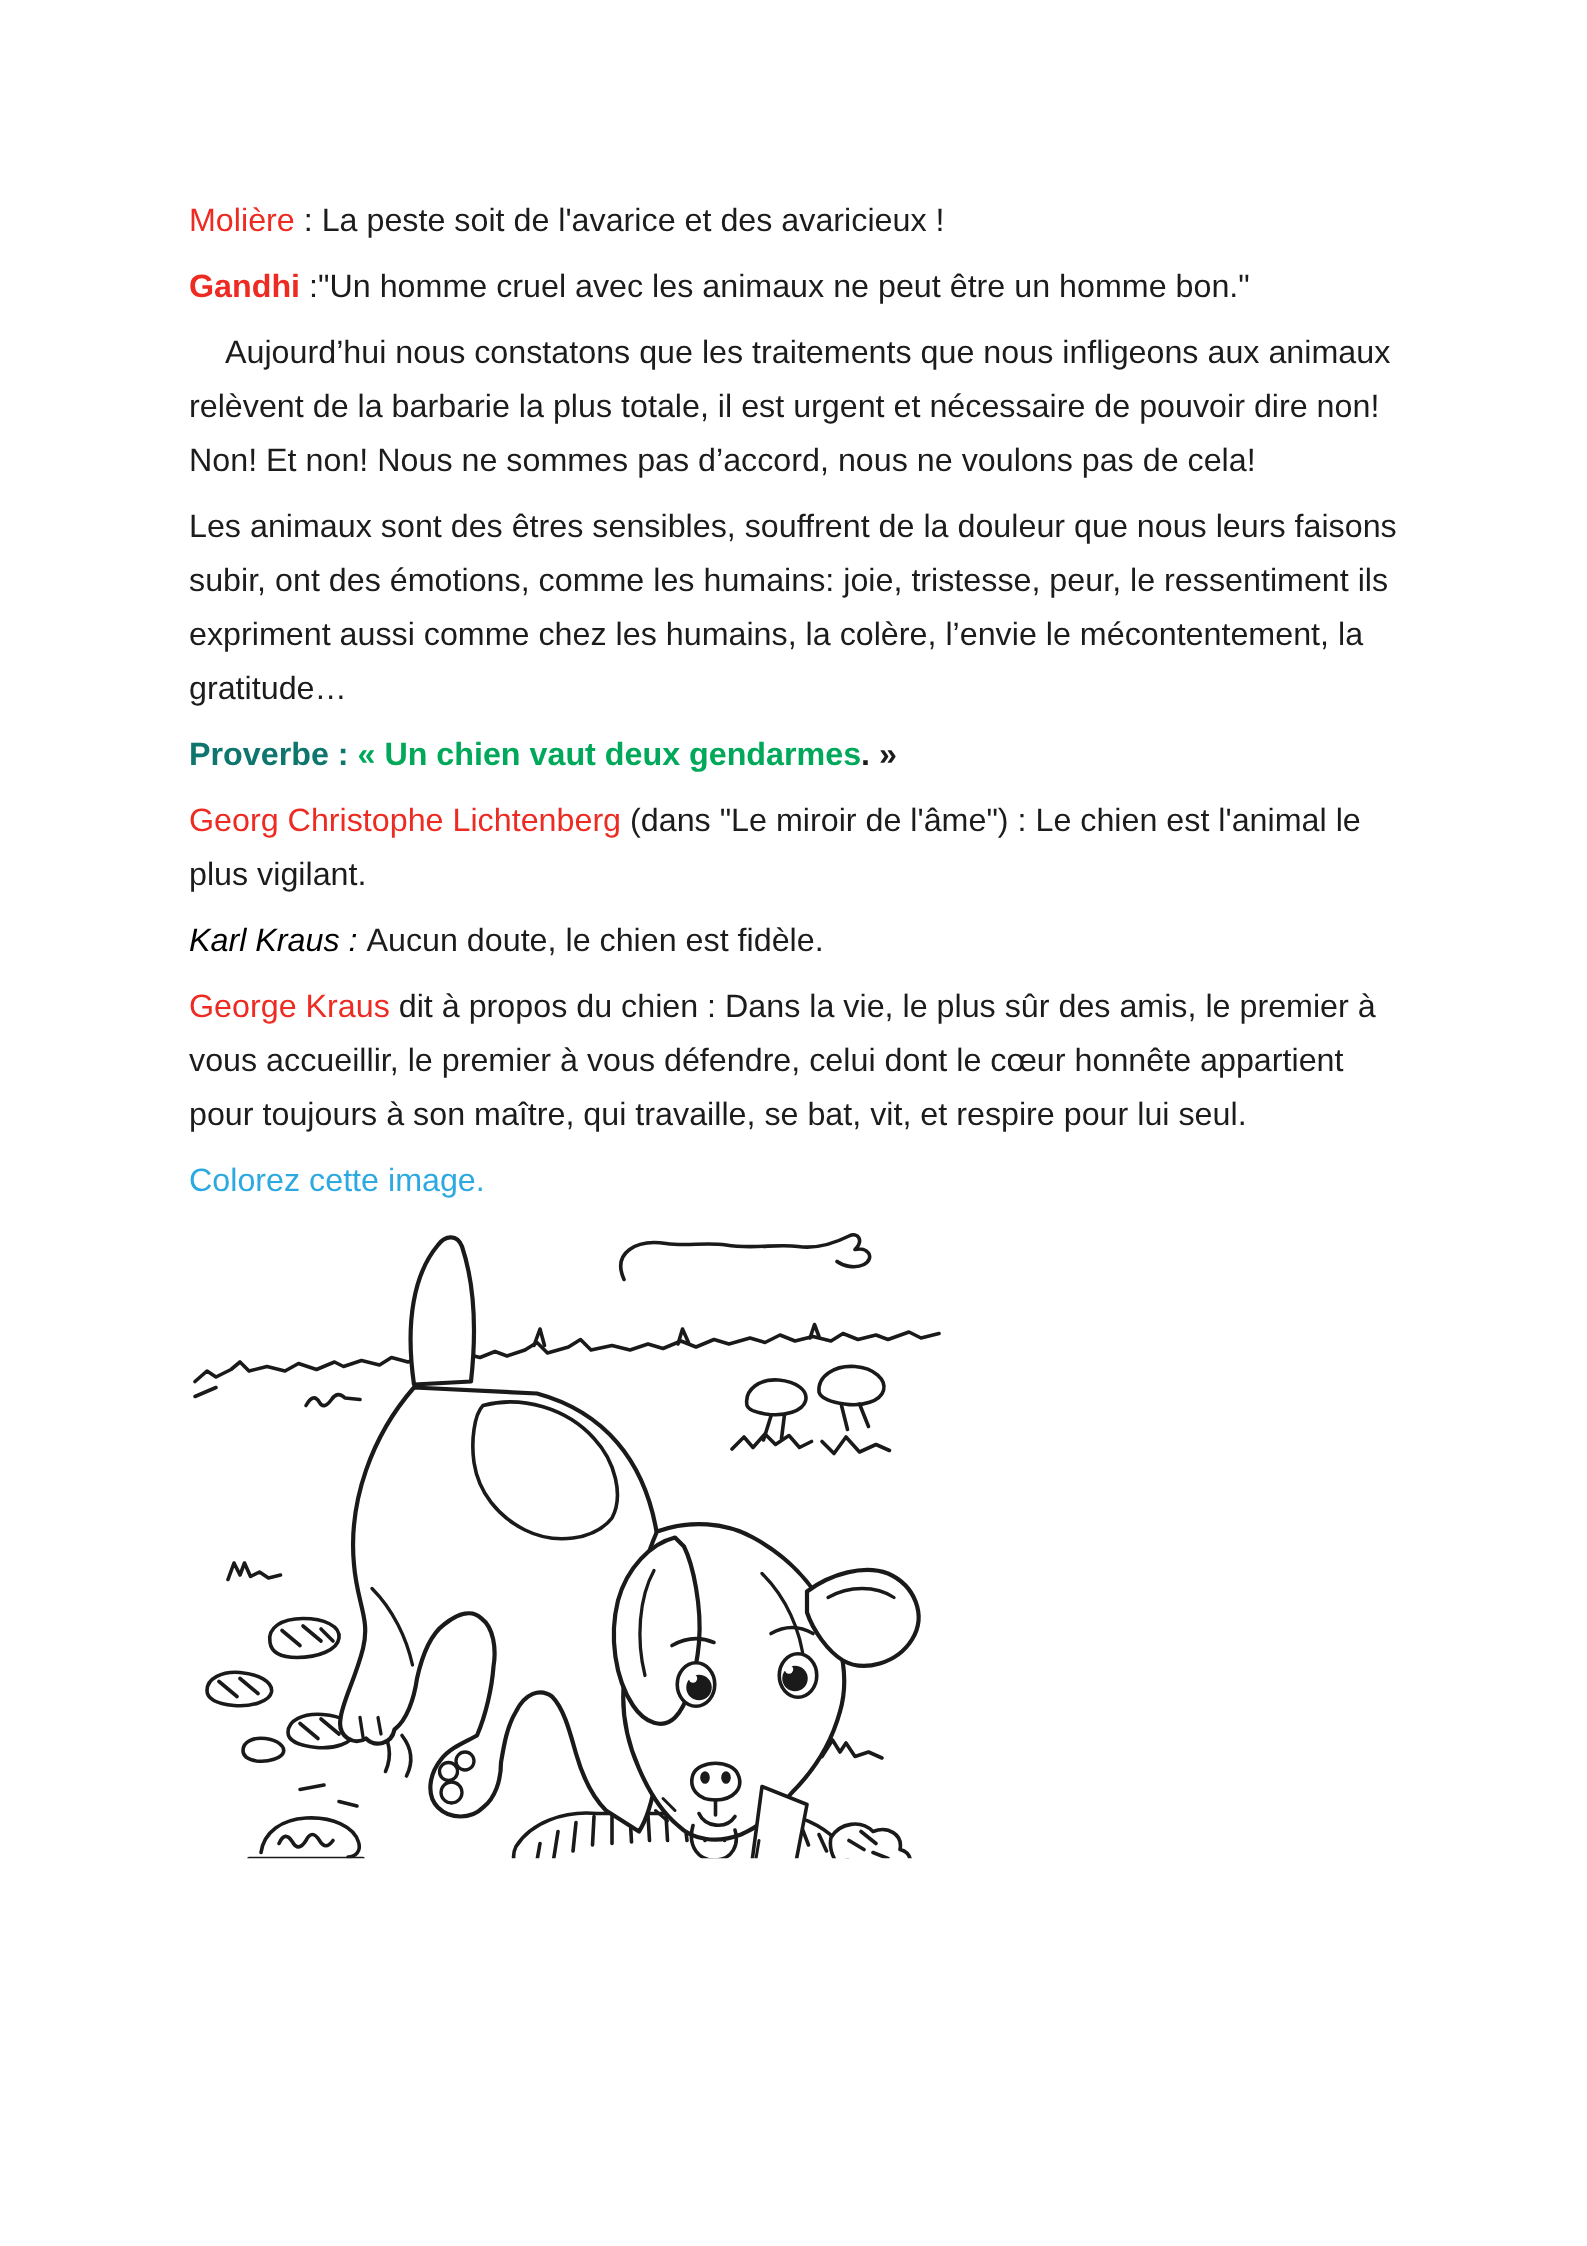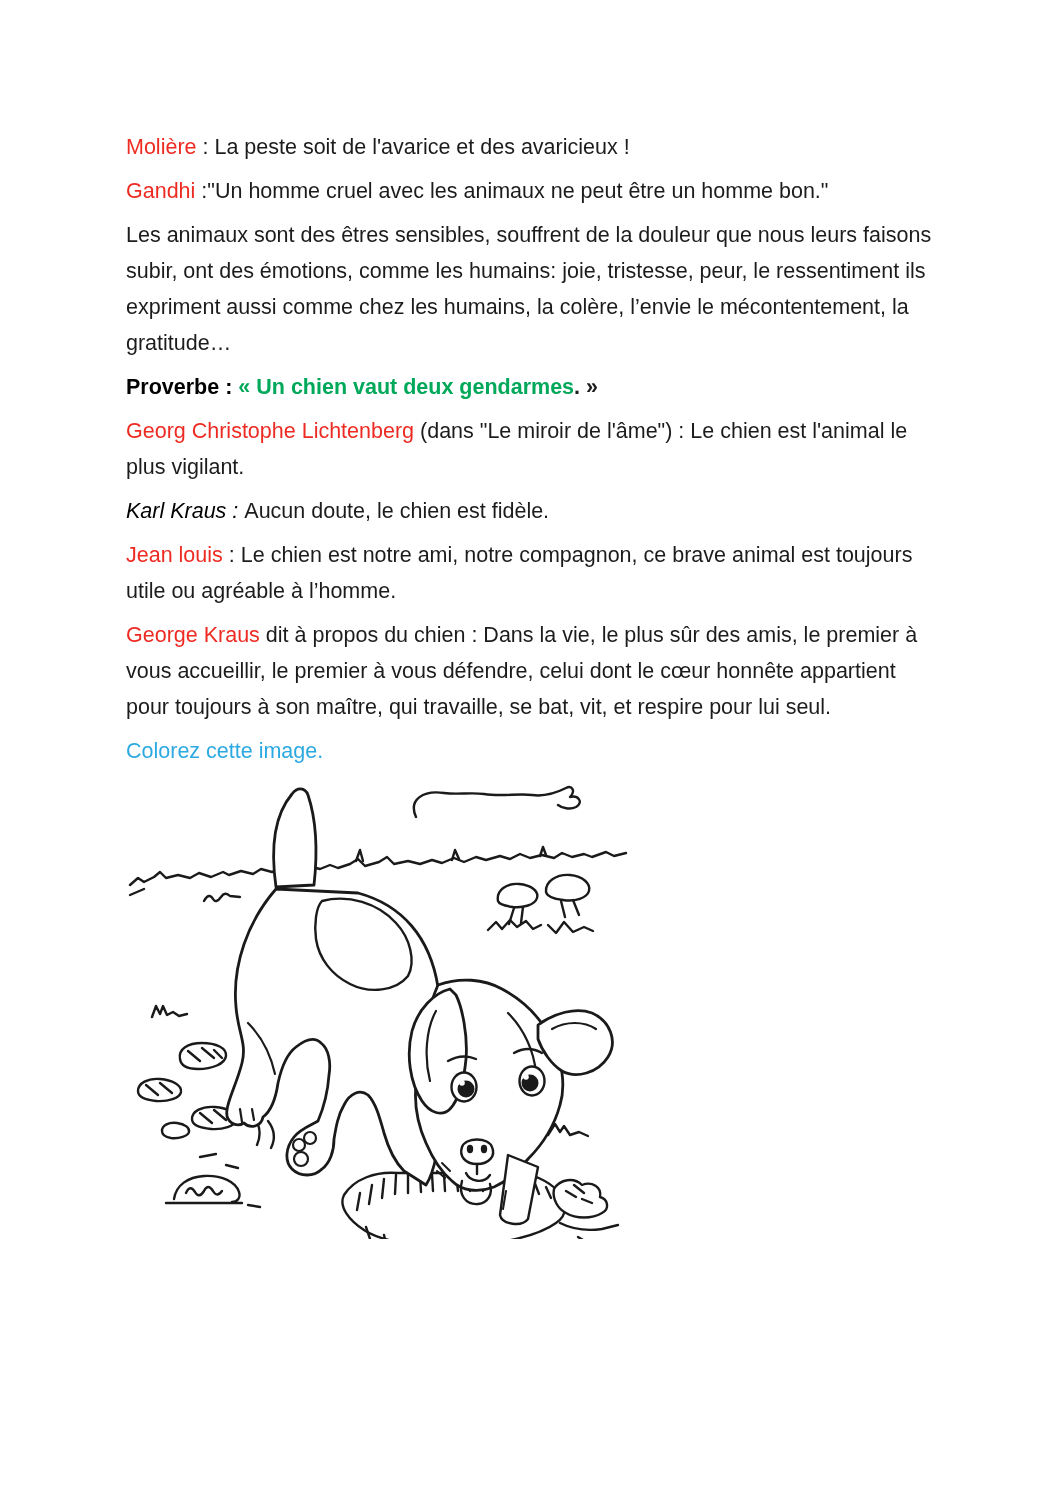--- a/index.html
+++ b/index.html
@@ -5,52 +5,52 @@
   html,body{margin:0;padding:0;background:#ffffff;}
   .page{
     width:1058px;height:1239px;background:#ffffff;position:relative;overflow:hidden;
     font-family:"Liberation Sans", sans-serif;color:#1c1c1c;
   }
   .content{padding:129px 114px 0 126px;font-size:21.5px;line-height:36px;}
   .content p{margin:0 0 8px 0;}
   .red{color:#ed2b22;}
   .bold{font-weight:bold;}
   .gandhi-line{margin-left:4px;}
-  .gandhi-name{color:#ed2b22;font-weight:normal;margin-top:15px;}
+  .gandhi-name{color:#ed2b22;font-weight:bold;margin-top:15px;}
   .savoir-line{margin-left:57px;}
   .link{color:#00b0f0;text-decoration:underline;text-decoration-color:#00b0f0;cursor:pointer;}
   .link-colon{font-weight:bold;color:#1c1c1c;}
   .indent1{text-indent:24px;}
-  .purple{color:#000000;font-weight:bold;}
+  .purple{color:#0f766e;font-weight:bold;}
   .green{color:#00a85a;font-weight:bold;}
   .blue-italic{color:#000000;font-style:italic;}
   .colorez{margin-left:28px;color:#2da9e1;}
   .drawing{display:block;margin:4px 0 0 2px;}
 </style>
 </head>
 <body>
 
 <div class="page">
   <div class="content">
 
     <p><span class="red">Molière</span><span> : La peste soit de l'avarice et des avaricieux !</span></p>
 
     <p class="gandhi-line"><span class="gandhi-name">Gandhi</span><span> :"Un homme cruel avec les animaux ne peut être un homme bon."</span></p>
 
 
+    <p class="indent1">Aujourd’hui nous constatons que les traitements que nous infligeons aux animaux relèvent de la barbarie la plus totale, il est urgent et nécessaire de pouvoir dire non! Non! Et non! Nous ne sommes pas d’accord, nous ne voulons pas de cela!</p>
 
     <p>Les animaux sont des êtres sensibles, souffrent de la douleur que nous leurs faisons subir, ont des émotions, comme les humains: joie, tristesse,  peur, le ressentiment ils expriment aussi comme  chez les humains, la colère, l’envie  le mécontentement, la gratitude…</p>
 
     <p><span class="purple">Proverbe : </span><span class="green">« Un chien vaut deux gendarmes</span><span class="bold">. »</span></p>
 
     <p><span class="red">Georg Christophe Lichtenberg</span><span> (dans "Le miroir de l'âme") : Le chien est l'animal le plus vigilant.</span></p>
 
     <p><span class="blue-italic">Karl Kraus : </span><span>Aucun doute, le chien est fidèle.</span></p>
 
-    <p><span class="red">Jean louis</span><span> : Le chien est notre ami, notre compagnon, ce brave animal est toujours utile ou agréable à l’homme.</span></p>
 
     <p><span class="red">George Kraus</span><span> dit à propos du chien : Dans la vie, le plus sûr des amis, le premier à vous accueillir, le premier à vous défendre, celui dont le cœur honnête appartient pour toujours à son maître, qui travaille, se bat, vit, et respire pour lui seul.</span></p>
 
     <p class="colorez">Colorez cette image.</p>
 
     <svg class="drawing" width="502" height="488" viewBox="0 0 502 488" xmlns="http://www.w3.org/2000/svg">
       <g fill="none" stroke="#1a1a1a" stroke-width="2.4" stroke-linecap="round" stroke-linejoin="round">
 
         <g>
           <path d="M2,108 L10,101 L16,105 L26,100 L32,95 L38,101 L50,98 L62,101 L71,96 L83,100 L95,95 L101,98 L113,94 L125,97 L133,92 L144,95 L156,91 L168,94 L180,89 L192,92 L202,88 L210,91 L222,87 L230,82 L237,89 L251,85 L259,80 L266,87 L280,84 L292,87 L304,83 L314,86 L326,81 L336,85 L348,80 L358,83 L372,79 L382,82 L392,77 L402,81 L414,78 L426,81 L434,76 L444,80 L456,77 L464,80 L478,75 L486,79 L498,76"></path>

